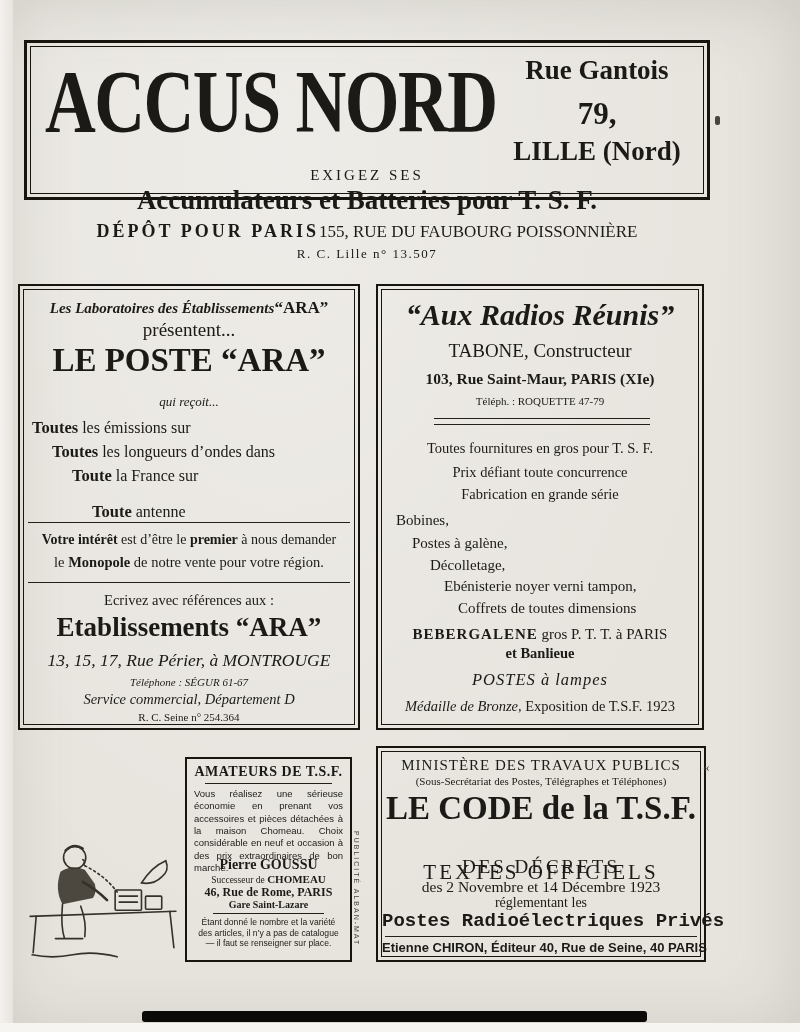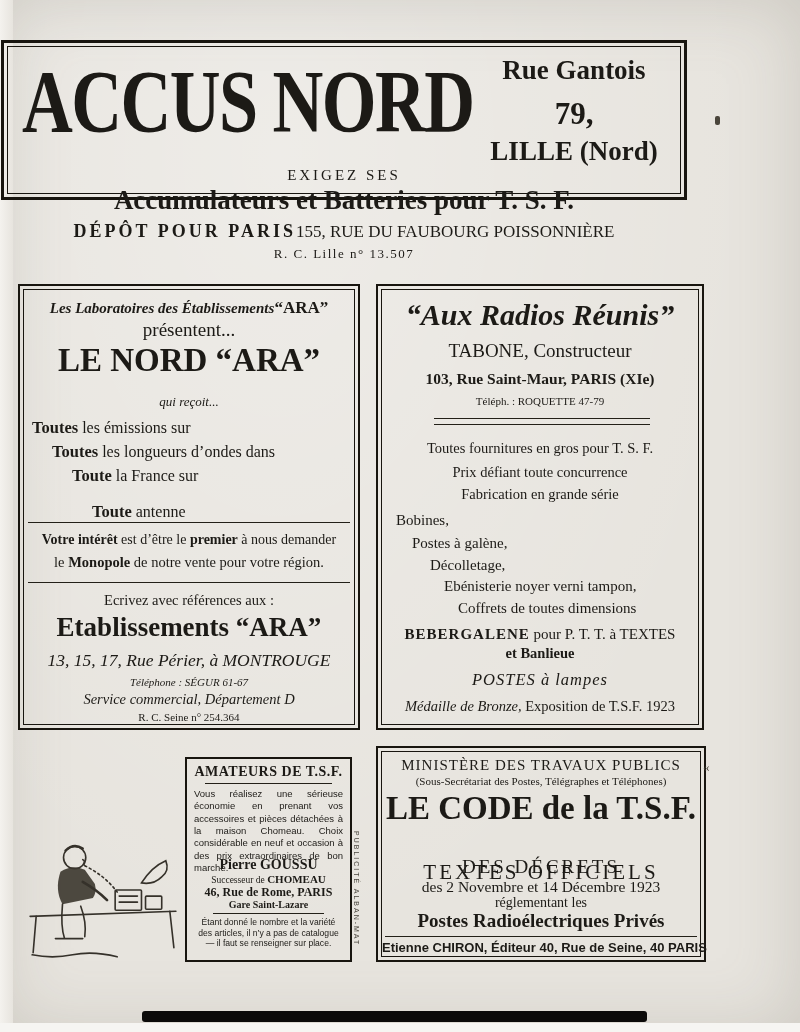--- a/index.html
+++ b/index.html
@@ -9,21 +9,21 @@
           background: radial-gradient(ellipse at 35% 15%, rgba(255,255,255,.30), transparent 65%), #e7e4de;
           box-shadow: inset 0 0 70px rgba(110,104,92,.22); }
   .edge-left { position:absolute; left:0; top:0; width:13px; height:100%;
           background: linear-gradient(to right,#f4f2ee,#e7e4de); }
   .ad { position:absolute; border:3px solid #18150f; }
   .ad-inner { position:absolute; inset:3px; border:1px solid #18150f; }
   .c { position:absolute; left:0; right:0; text-align:center; white-space:nowrap; }
   .rule { position:absolute; border-top:1px solid #232018; }
 
   
-  .ad-accus { left:1px; top:40px; width:686px; height:160px;text-decoration:underline; }
+  .ad-accus { left:24px; top:40px; width:686px; height:160px;text-decoration:underline; }
   .accus-title { position:absolute; left:14px; top:16px; font-size:88px; font-weight:bold;
                  line-height:.88; letter-spacing:-2px; transform:scaleX(.80); transform-origin:left top; white-space:nowrap; }
   .accus-right { position:absolute; left:462px; top:8px; width:208px; text-align:center; font-weight:bold; }
   .accus-right .a1 { font-size:27px; }
   .accus-right .a2 { font-size:31px; margin-top:10px; }
   .accus-right .a3 { font-size:27px; margin-top:4px; white-space:nowrap; }
   .accus-exigez { top:120px; font-size:15px; letter-spacing:3px; }
   .accus-product { top:138px; font-size:27px; font-weight:bold; }
   .accus-depot { top:174px; font-size:17px; }
   .depot-label { font-weight:bold; letter-spacing:3px; font-size:18px; }
@@ -83,21 +83,21 @@
 
   
   .ad-code { left:376px; top:746px; width:330px; height:216px; border-width:2px; }
   .cd-min { top:5px; font-size:15px; letter-spacing:1px; }
   .cd-sub { top:23px; font-size:11px; }
   .cd-title { top:38px; font-size:33px; font-weight:bold; }
   .cd-l1 { top:80px; font-size:21px; letter-spacing:3px;margin-top:28px; }
   .cd-l2 { top:104px; font-size:19px; letter-spacing:3px; }
   .cd-l3 { top:126px; font-size:15.5px; }
   .cd-l4 { top:143px; font-size:14px; }
-  .cd-l5 { top:158px; font-size:19px; font-weight:bold; font-family:Liberation Serif, serif; }
+  .cd-l5 { top:158px; font-size:19px; font-weight:bold; font-family:Liberation Mono, monospace; }
   .cd-rule { left:3px; right:3px; top:184px; }
   .cd-pub { top:188px; font-size:13px; font-weight:bold; font-family:"Liberation Sans",sans-serif; }
 
   
   .bar-black { position:absolute; left:142px; top:1011px; width:505px; height:11px; background:#0b0a09; border-radius:3px; }
   .bottom-white { position:absolute; left:0; top:1023px; width:800px; height:9px; background:#f6f5f2; }
   .mark-right { position:absolute; left:703px; top:759px; font-size:13px; color:#3c382f; }
   .speck { position:absolute; left:715px; top:116px; width:5px; height:9px; background:#4a453b; border-radius:2px; }
 </style>
 </head>
@@ -122,21 +122,21 @@
       <div class="c accus-rc">R. C. Lille n° 13.507</div>
     </div>
   </section>
 
   <section class="ad ad-ara">
     <div class="ad-inner">
       <div class="c ara-header">
         <span>Les Laboratoires des Établissements</span><span class="brand">“ARA”</span>
       </div>
       <div class="c ara-presentent">présentent...</div>
-      <div class="c ara-poste">LE NORD “ARA”</div>
+      <div class="c ara-poste">LE POSTE “ARA”</div>
       <div class="c ara-qui">qui reçoit...</div>
 
       <div class="ara-line" style="top:128px; left:8px;">
         <b>Toutes</b><span> les émissions sur</span>
       </div>
       <div class="ara-line" style="top:152px; left:28px;">
         <b>Toutes</b><span> les longueurs d’ondes dans</span>
       </div>
       <div class="ara-line" style="top:176px; left:48px;">
         <b>Toute</b><span> la France sur</span>
@@ -176,21 +176,21 @@
       <div class="c rr-c" style="top:174px;">Prix défiant toute concurrence</div>
       <div class="c rr-c" style="top:196px;">Fabrication en grande série</div>
 
       <div class="rr-l" style="top:222px; left:14px;">Bobines,</div>
       <div class="rr-l" style="top:245px; left:30px;">Postes à galène,</div>
       <div class="rr-l" style="top:267px; left:48px;">Décolletage,</div>
       <div class="rr-l" style="top:288px; left:62px;">Ebénisterie noyer verni tampon,</div>
       <div class="rr-l" style="top:310px; left:76px;">Coffrets de toutes dimensions</div>
 
       <div class="c rr-beber">
-        <b>BEBERGALENE</b><span> pour P. T. T. à TEXTES</span>
+        <b>BEBERGALENE</b><span> gros P. T. T. à PARIS</span>
       </div>
       <div class="c rr-banlieue">et Banlieue</div>
       <div class="c rr-lampes">POSTES à lampes</div>
       <div class="c rr-medal">
         <i>Médaille de Bronze,</i><span> Exposition de T.S.F. 1923</span>
       </div>
     </div>
   </section>
 
   <section class="ad-amateurs">

